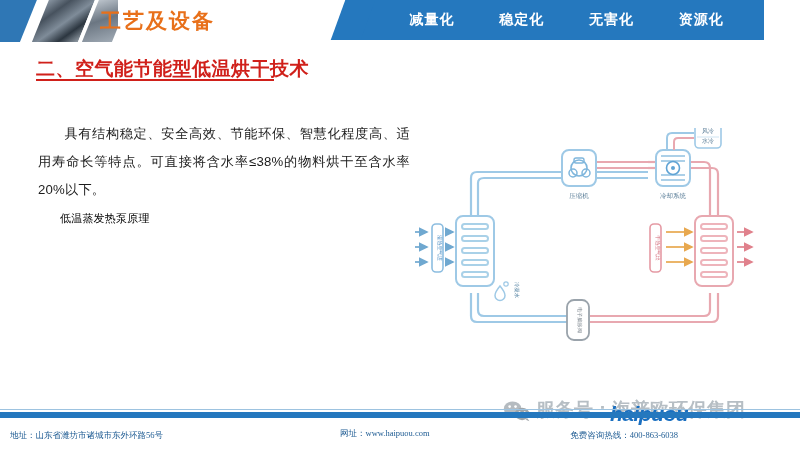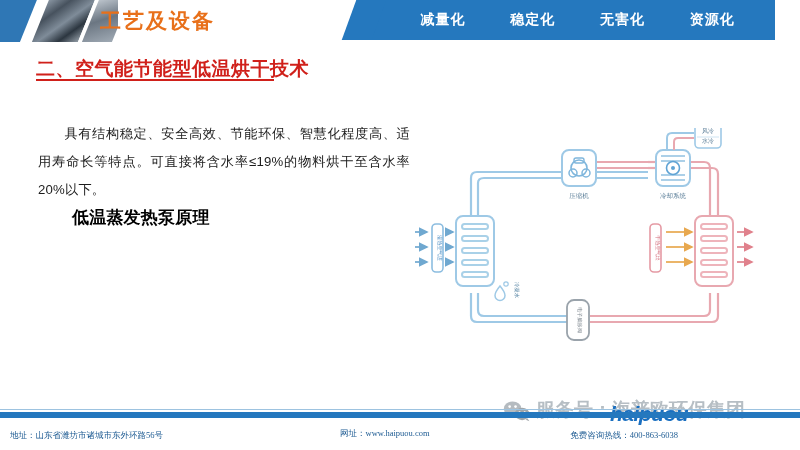--- a/index.html
+++ b/index.html
@@ -35,21 +35,21 @@
   .slab5 { left: 90px; width: 30px;
     background: linear-gradient(160deg,#cfd6dd 0%,#6b7682 45%,#aeb8c2 100%); }
 
   .hdr-title {
     position: absolute; left: 100px; top: 7px;
     font-size: 21px; font-weight: bold; color: #e8701a;
     letter-spacing: 2px;
   }
 
   .hdr-band {
-    position: absolute; right: 1px; top: 0; width: 411px; height: 40px;
+    position: absolute; right: 12px; top: 0; width: 411px; height: 40px;
     background: #2578be;
   }
   .hdr-band::before {
     content: ""; position: absolute; left: -15px; top: 0;
     width: 30px; height: 40px; background: #2578be;
     transform: skewX(-20deg);
   }
   .hdr-band-items {
     position: absolute; inset: 0;
     display: flex; align-items: center; justify-content: space-around;
@@ -76,21 +76,21 @@
   
   .body-col {
     position: absolute; left: 38px; top: 120px; width: 372px;
   }
   .para {
     font-size: 13.2px; color: #1c1c1c; line-height: 28px;
     text-align: justify; letter-spacing: 0.2px;
   }
   .para.indent { text-indent: 2em; }
   .sub-head {
-    font-size: 17px; color: #000; font-weight: bold;
+    font-size: 11px; color: #000; font-weight: normal;
     line-height: 28px; text-indent: 2em; letter-spacing: 0.2px;
   }
 
   
   .diagram {
     position: absolute; left: 412px; top: 128px; width: 386px; height: 220px;
   }
   .diagram svg { display: block; }
 
   
@@ -155,21 +155,21 @@
       </div>
     </div>
   </div>
 
   <div class="sec-title-wrap">
     <div class="sec-title">二、空气能节能型低温烘干技术</div>
   </div>
   <div class="sec-underline"></div>
 
   <div class="body-col">
-    <p class="para indent">具有结构稳定、安全高效、节能环保、智慧化程度高、适用寿命长等特点。可直接将含水率≤19%的物料烘干至含水率20%以下。</p>
+    <p class="para indent">具有结构稳定、安全高效、节能环保、智慧化程度高、适用寿命长等特点。可直接将含水率≤38%的物料烘干至含水率20%以下。</p>
     <p class="sub-head">低温蒸发热泵原理</p>
   </div>
 
   <div class="diagram">
     <svg width="386" height="220" viewBox="0 0 386 220" xmlns="http://www.w3.org/2000/svg">
       <defs>
         <marker id="arrB" markerWidth="7" markerHeight="7" refX="5" refY="3" orient="auto">
           <path d="M0,0 L6,3 L0,6 z" fill="#6fa8d0"></path>
         </marker>
         <marker id="arrR" markerWidth="7" markerHeight="7" refX="5" refY="3" orient="auto">

